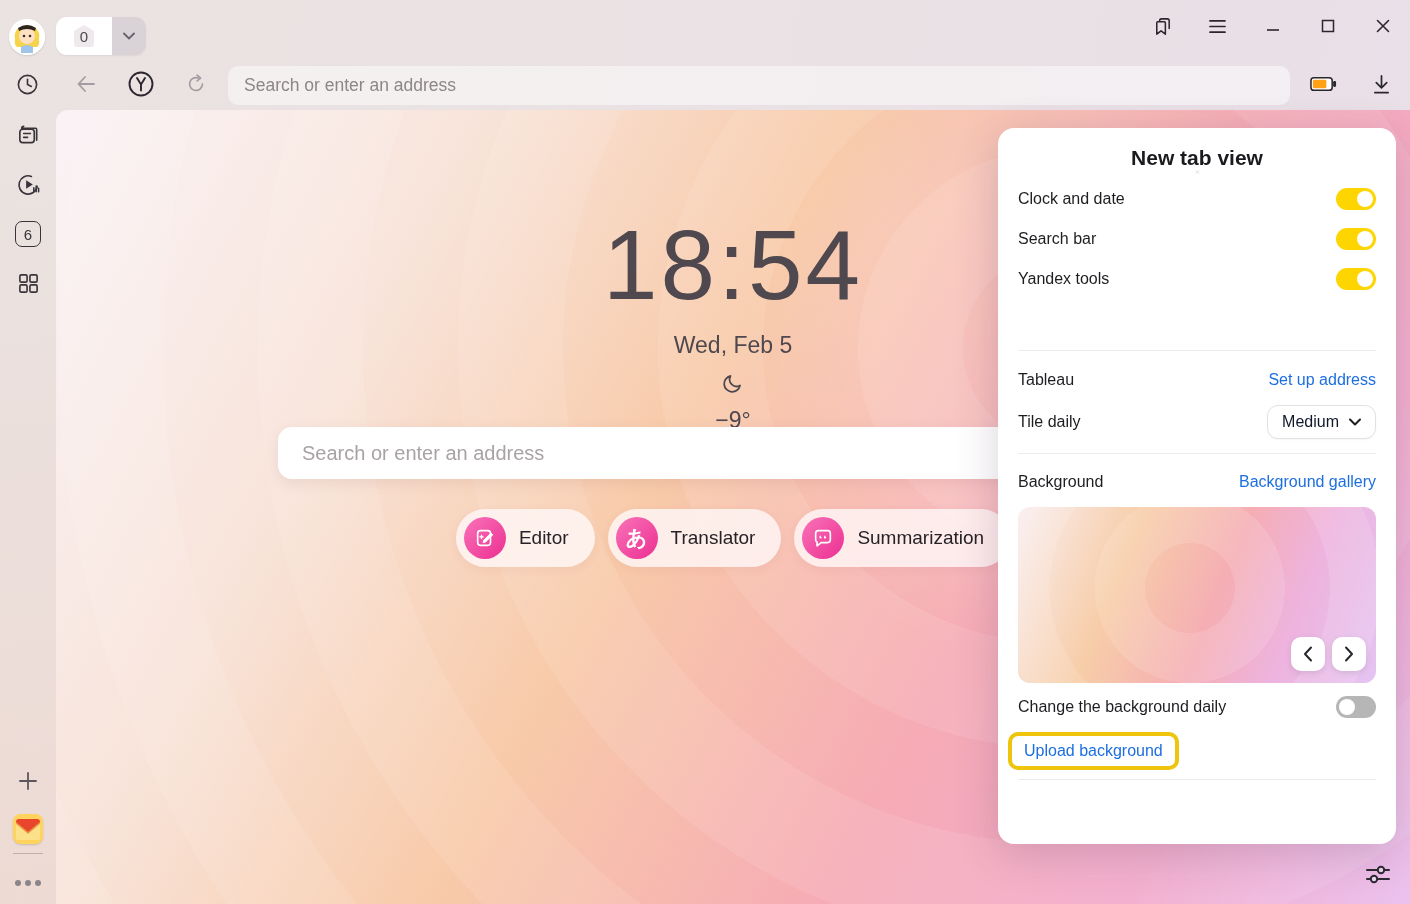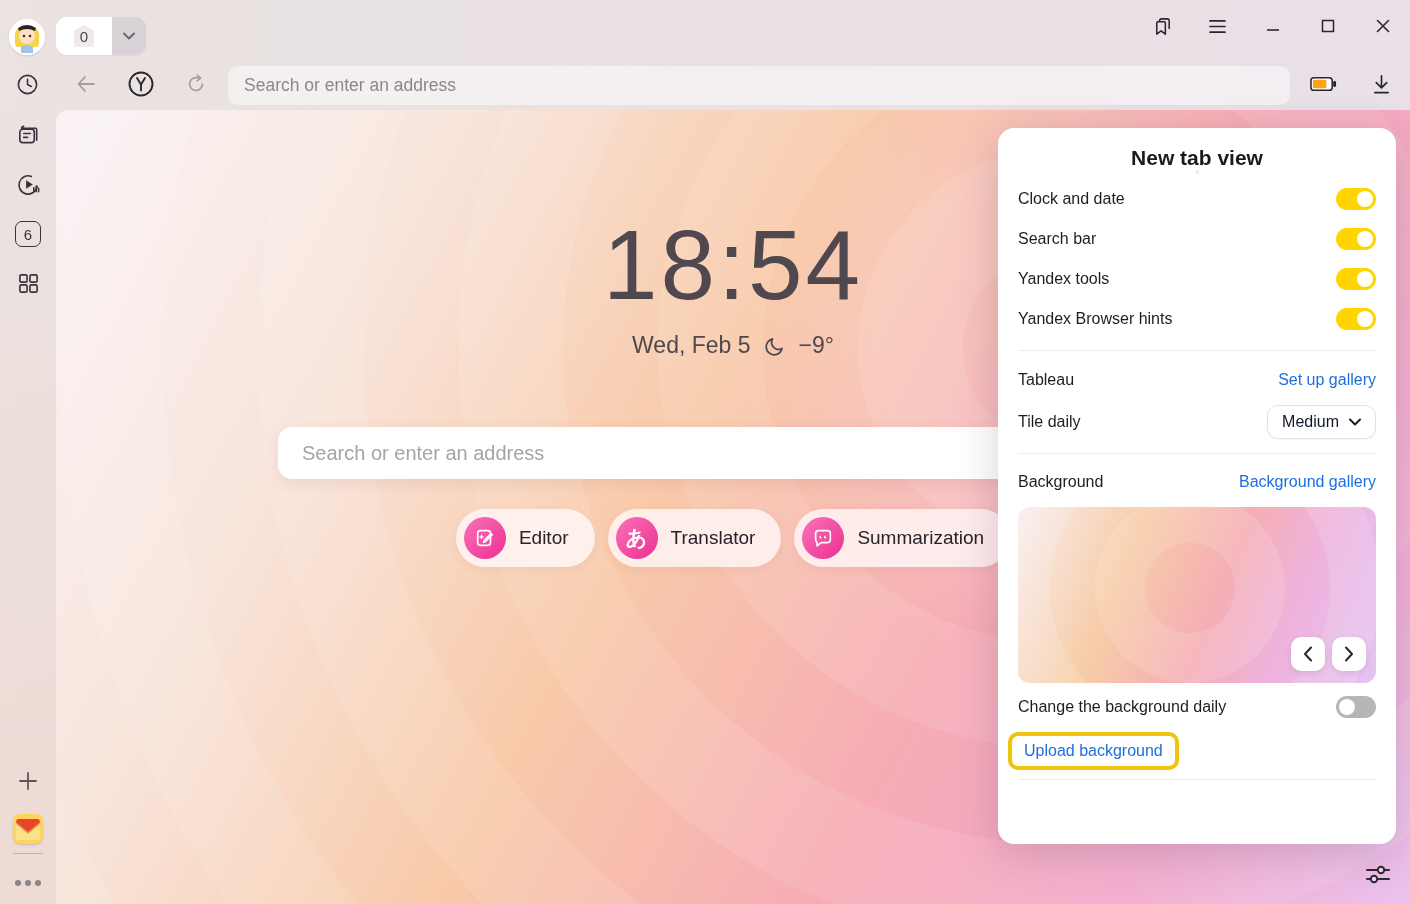--- a/index.html
+++ b/index.html
@@ -42,21 +42,21 @@
     position:relative; overflow:hidden; box-shadow:0 1px 2px rgba(0,0,0,.15); }
 
   
   .content { position:absolute; left:56px; top:110px; right:0; bottom:0; border-radius:12px 0 0 0; overflow:hidden;
     background:
       repeating-radial-gradient(circle at 74% 30%, rgba(255,255,255,0) 0 95px, rgba(255,255,255,.09) 95px 200px),
       radial-gradient(circle at 74% 30%, rgba(255,255,255,.14) 0 180px, rgba(255,255,255,0) 320px),
       linear-gradient(118deg,#faf3f6 0%,#f8e4da 24%,#f8caa9 45%,#f6abb5 67%,#f2a9cb 84%,#ebc2ee 100%); }
   .hero { position:absolute; top:78px; left:0; width:100%; text-align:center; color:#4f484f;margin-top:28px; }
   .time { font-size:98px; font-weight:200; letter-spacing:3px; line-height:1; }
-  .dateline { margin-top:18px; display:flex; align-items:center; justify-content:center; gap:12px; font-size:23px; color:#4f484f; }
+  .dateline { margin-top:18px; display:flex; align-items:center; justify-content:center; gap:12px; font-size:23px; color:#4f484f;flex-direction:column; }
   .searchbar { position:absolute; left:222px; top:317px; width:854px; height:52px; background:#fff; border-radius:14px;
     box-shadow:0 4px 14px rgba(120,60,70,.10); display:flex; align-items:center; padding:0 24px; }
   .searchbar input { border:none; outline:none; width:100%; font-size:20px; font-family:"Liberation Sans",sans-serif; color:#4f484f; background:transparent; }
   .searchbar input::placeholder { color:#a9a2a6; }
   .shortcuts { position:absolute; top:399px; left:0; width:100%; display:flex; justify-content:center; gap:13px; }
   .pill { display:flex; align-items:center; gap:13px; height:58px; padding:8px 26px 8px 8px; border-radius:29px;
     background:rgba(255,247,247,.82); box-shadow:0 3px 10px rgba(150,70,90,.07); }
   .pill .bubble { width:42px; height:42px; border-radius:50%; color:#fff; display:flex; align-items:center; justify-content:center;
     background:linear-gradient(135deg,#f973b8 0%,#ec2f92 100%); font-size:21px; font-weight:700; }
   .pill .plabel { font-size:19px; color:#262228; }
@@ -318,32 +318,26 @@
       <div class="toggle on">
           <div class="knob"></div>
         </div>
     </div>
     <div class="prow" style="top:140px; height:22px;">
       <span class="plabel16">Yandex tools</span>
       <div class="toggle on">
           <div class="knob"></div>
         </div>
     </div>
-    <div class="prow" style="top:180px; height:22px;">
-      <span class="plabel16">Yandex Browser hints</span>
-      <div class="toggle on">
-          <div class="knob"></div>
-        </div>
-    </div>
 
     <div class="pdivider" style="top:222px;"></div>
 
     <div class="prow" style="top:241px; height:22px;">
       <span class="plabel16">Tableau</span>
-      <span class="plink">Set up gallery</span>
+      <span class="plink">Set up address</span>
     </div>
 
     <div class="prow" style="top:276px; height:36px;">
       <span class="plabel16">Tile daily</span>
       <div class="selectbtn">
         <span>Medium</span>
         <svg viewBox="0 0 12 8" width="12" height="8">
             <path d="M1 1.5 L6 6.5 L11 1.5" fill="none" stroke="#1f1d21" stroke-width="2" stroke-linecap="round" stroke-linejoin="round"></path>
           </svg>
       </div>

